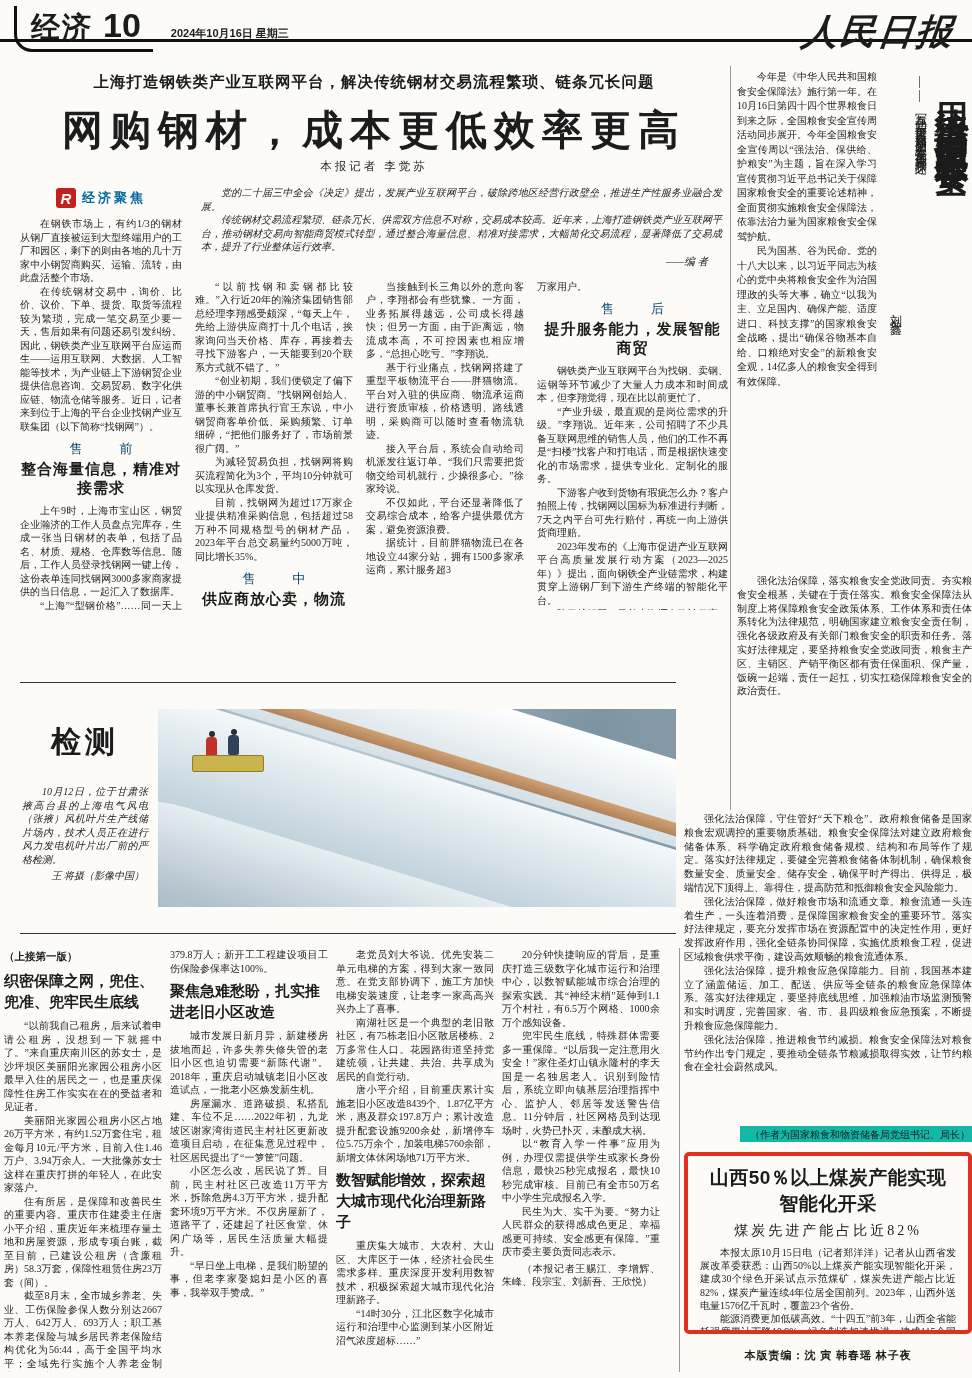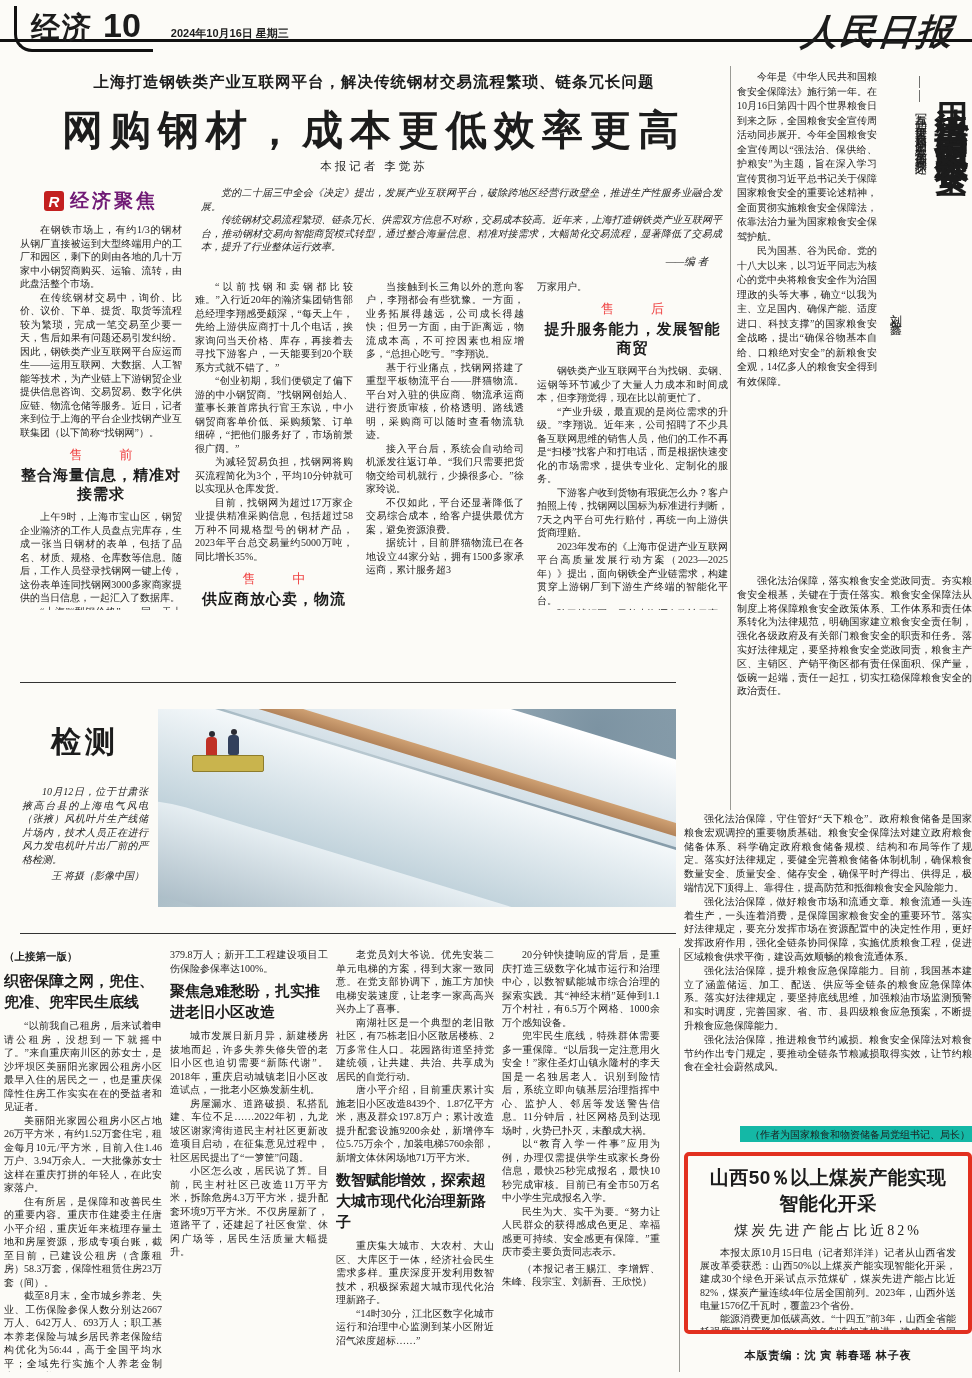--- a/index.html
+++ b/index.html
@@ -12,41 +12,41 @@
         border-bottom-left-radius:18px;padding:0 12px 1px 14px;font-family:"Liberation Sans",sans-serif}
   .section-name{font-size:29px;font-weight:bold;letter-spacing:2px}
   .page-num{font-size:34px;font-weight:bold;margin-left:10px}
   .edition-date{font-size:11px;font-weight:bold;margin-left:14px;font-family:"Liberation Sans",sans-serif}
   .masthead{position:absolute;right:18px;top:8px;font-size:36px;font-weight:bold;font-style:italic;
         font-family:"DejaVu Serif",serif;letter-spacing:2px;transform:skewX(-6deg)}
   
   .para{font-size:10px;line-height:13.5px;text-align:justify;text-indent:2em}
   .noindent{text-indent:0}
   .col{overflow:hidden}
-  .sec-marker{text-align:center;font-size:13px;letter-spacing:12px;margin:7px 0 2px;text-indent:12px;color:#ef4444}
+  .sec-marker{text-align:center;font-size:13px;letter-spacing:12px;margin:7px 0 2px;text-indent:12px;color:#0c4a6e}
   .sec-subhead{text-align:center;font-weight:bold;font-size:15px;font-family:"Liberation Sans",sans-serif;margin:1px 0 6px;letter-spacing:1px}
   
   .steel{position:absolute;left:20px;top:64px;width:708px;height:612px}
   .kicker{text-align:center;font-size:15.5px;font-weight:bold;font-family:"Liberation Sans",sans-serif;margin-top:8px;letter-spacing:1px}
   .headline-main{text-align:center;font-size:41px;font-weight:bold;font-family:"Liberation Sans",sans-serif;
         letter-spacing:7px;margin:10px 0 1px}
   .byline{text-align:center;font-size:11.5px;letter-spacing:3px;margin-bottom:12px}
   .steel-body{display:flex;gap:13px;height:424px;overflow:hidden}
   .steel-c1{width:162px;flex:none}
   .steel-right{flex:1;display:flex;flex-direction:column}
   .note{font-style:italic;font-size:10.5px;line-height:14px;padding:0 6px 4px 6px;margin-bottom:7px}
   .note p{text-align:justify;text-indent:2em}
   .note-sig{text-align:right;font-style:italic;font-size:10.5px;padding-right:14px;margin-top:1px}
   .steel-cols{display:flex;gap:13px;flex:1;overflow:hidden}
   .steel-c2,.steel-c3{width:158px;flex:none}
   .steel-c4{flex:1}
   .badge{display:flex;align-items:center;justify-content:center;gap:6px;margin:2px 0 9px}
   .badge-icon{width:20px;height:20px;background:#c3201f;color:#fff;font-weight:bold;font-style:italic;
         font-family:"Liberation Sans",sans-serif;font-size:15px;display:flex;align-items:center;justify-content:center;border-radius:3px}
-  .badge-label{color:#701a75;font-size:19px;font-weight:bold;font-family:"Liberation Sans",sans-serif;letter-spacing:3px}
+  .badge-label{color:#0369a1;font-size:13px;font-weight:bold;font-family:"Liberation Sans",sans-serif;letter-spacing:3px}
   
   .vrule{position:absolute;width:1px;background:#9a9a94}
   
   .photo-section{position:absolute;left:20px;top:682px;width:656px;height:252px;border-top:1px solid #333;
         border-bottom:1px solid #333;display:flex;padding:26px 0}
   .photo-caption-col{width:138px;flex:none;padding:4px 10px 0 2px;display:flex;flex-direction:column}
   .photo-title{text-align:center;font-size:30px;letter-spacing:4px;line-height:58px;font-weight:600;margin-bottom:14px}
   .photo-caption{font-style:italic;font-size:10px;line-height:13.5px;text-align:justify;text-indent:2em}
   .photo-credit{font-style:italic;font-size:10px;text-align:right;margin-top:3px;padding-right:4px}
   .photo{position:relative;flex:1;overflow:hidden;background:
@@ -201,20 +201,21 @@
           <p class="para">截至8月末，全市城乡养老、失业、工伤保险参保人数分别达2667万人、642万人、693万人；职工基本养老保险与城乡居民养老保险结构优化为56:44，高于全国平均水平；全域先行实施个人养老金制度，已覆盖</p>
         </div>
     </div>
     <div class="b-col">
       <p class="para noindent">379.8万人；新开工工程建设项目工伤保险参保率达100%。</p>
       <div class="b-head">聚焦急难愁盼，扎实推进老旧小区改造</div>
       <div>
           <p class="para">城市发展日新月异，新建楼房拔地而起，许多失养失修失管的老旧小区也迫切需要“新陈代谢”。2018年，重庆启动城镇老旧小区改造试点，一批老小区焕发新生机。</p>
           <p class="para">房屋漏水、道路破损、私搭乱建、车位不足……2022年初，九龙坡区谢家湾街道民主村社区更新改造项目启动，在征集意见过程中，社区居民提出了“一箩筐”问题。</p>
           <p class="para">小区怎么改，居民说了算。目前，民主村社区已改造11万平方米，拆除危房4.3万平方米，提升配套环境9万平方米。不仅房屋新了，道路平了，还建起了社区食堂、休闲广场等，居民生活质量大幅提升。</p>
+          <p class="para">“早日坐上电梯，是我们盼望的事，但老李家娶媳妇是小区的喜事，我举双手赞成。”</p>
         </div>
     </div>
     <div class="b-col">
       <div>
           <p class="para">老党员刘大爷说。优先安装二单元电梯的方案，得到大家一致同意。在党支部协调下，施工方加快电梯安装速度，让老李一家高高兴兴办上了喜事。</p>
           <p class="para">南湖社区是一个典型的老旧散社区，有75栋老旧小区散居楼栋、2万多常住人口。花园路街道坚持党建统领，让共建、共治、共享成为居民的自觉行动。</p>
           <p class="para">唐小平介绍，目前重庆累计实施老旧小区改造8439个、1.87亿平方米，惠及群众197.8万户；累计改造提升配套设施9200余处，新增停车位5.75万余个，加装电梯5760余部，新增文体休闲场地71万平方米。</p>
         </div>
       <div class="b-head">数智赋能增效，探索超大城市现代化治理新路子</div>
       <div>

